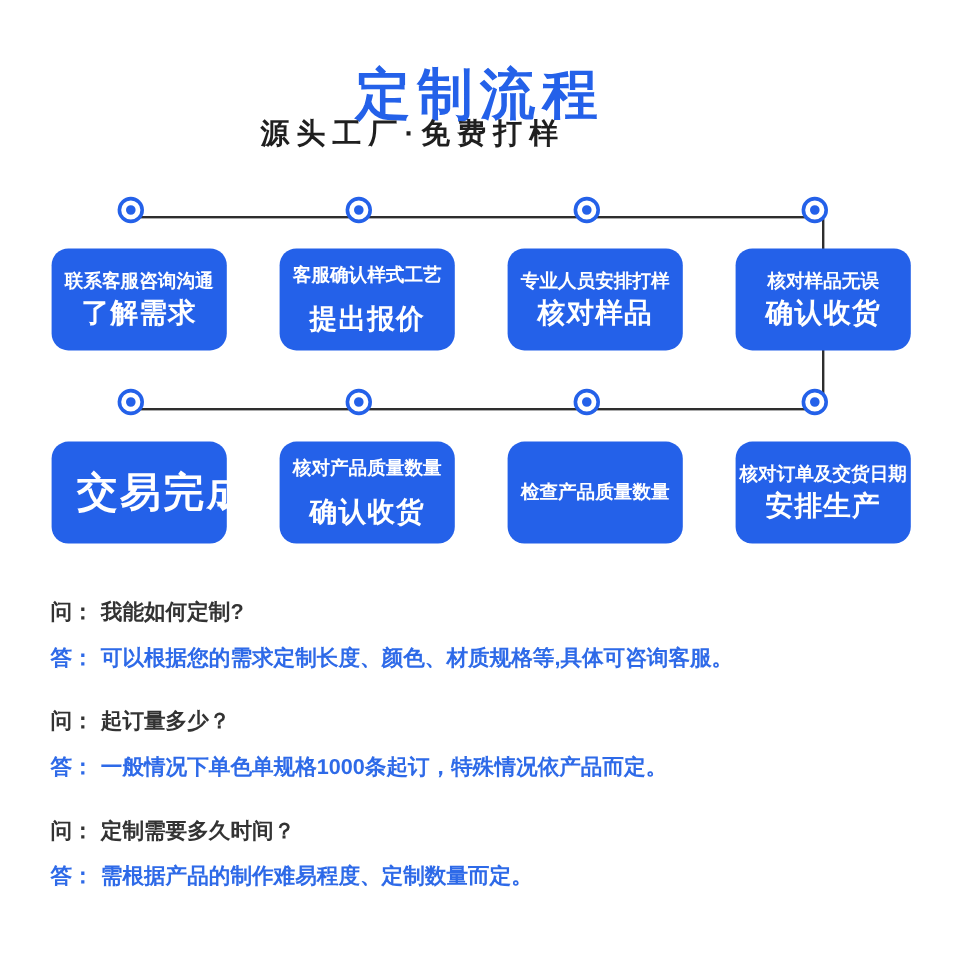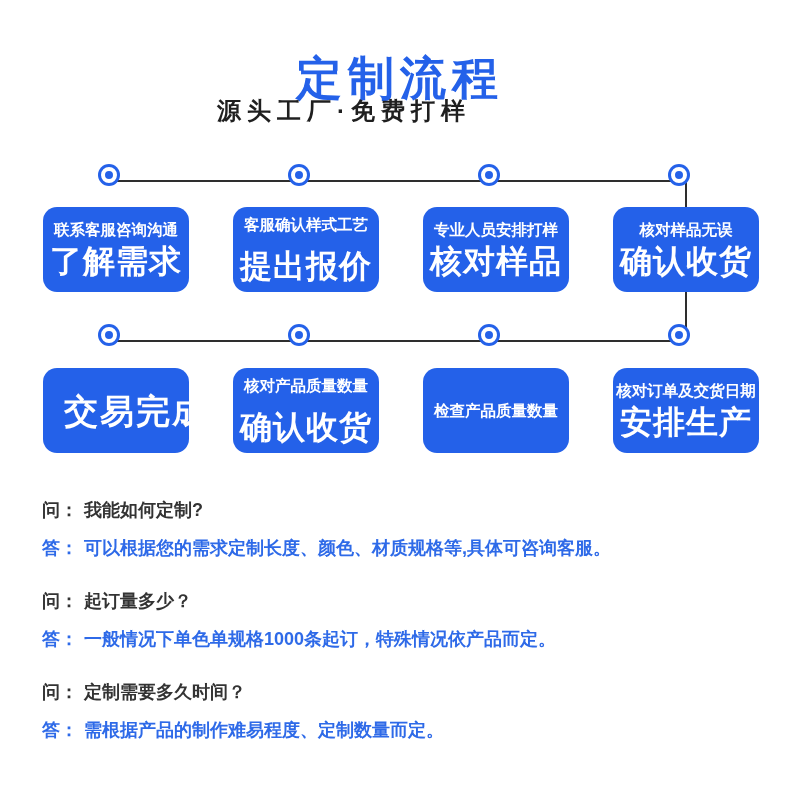--- a/index.html
+++ b/index.html
@@ -80,21 +80,21 @@
   .c2 { left: 233px; gap: 17px; }
   .c3 { left: 423px; text-align: center; }
   .c4 { left: 613px; }
 
   .step-sub {
     font-size: 15.5px; font-weight: 700;
     white-space: nowrap; line-height: 1;
   }
   .step-sub:empty { display: none; }
   .step-main {
-    font-size: 32px; font-weight: 800;
+    font-size: 23px; font-weight: 800;
     white-space: nowrap; line-height: 1;
     letter-spacing: 1px;
   }
   .step.single .step-main { font-size: 34px; letter-spacing: 2px; margin-left: 40px; }
 
   
   .faq {
     position: absolute; left: 42px; top: 496px; width: 740px;
   }
   .faq-line {

